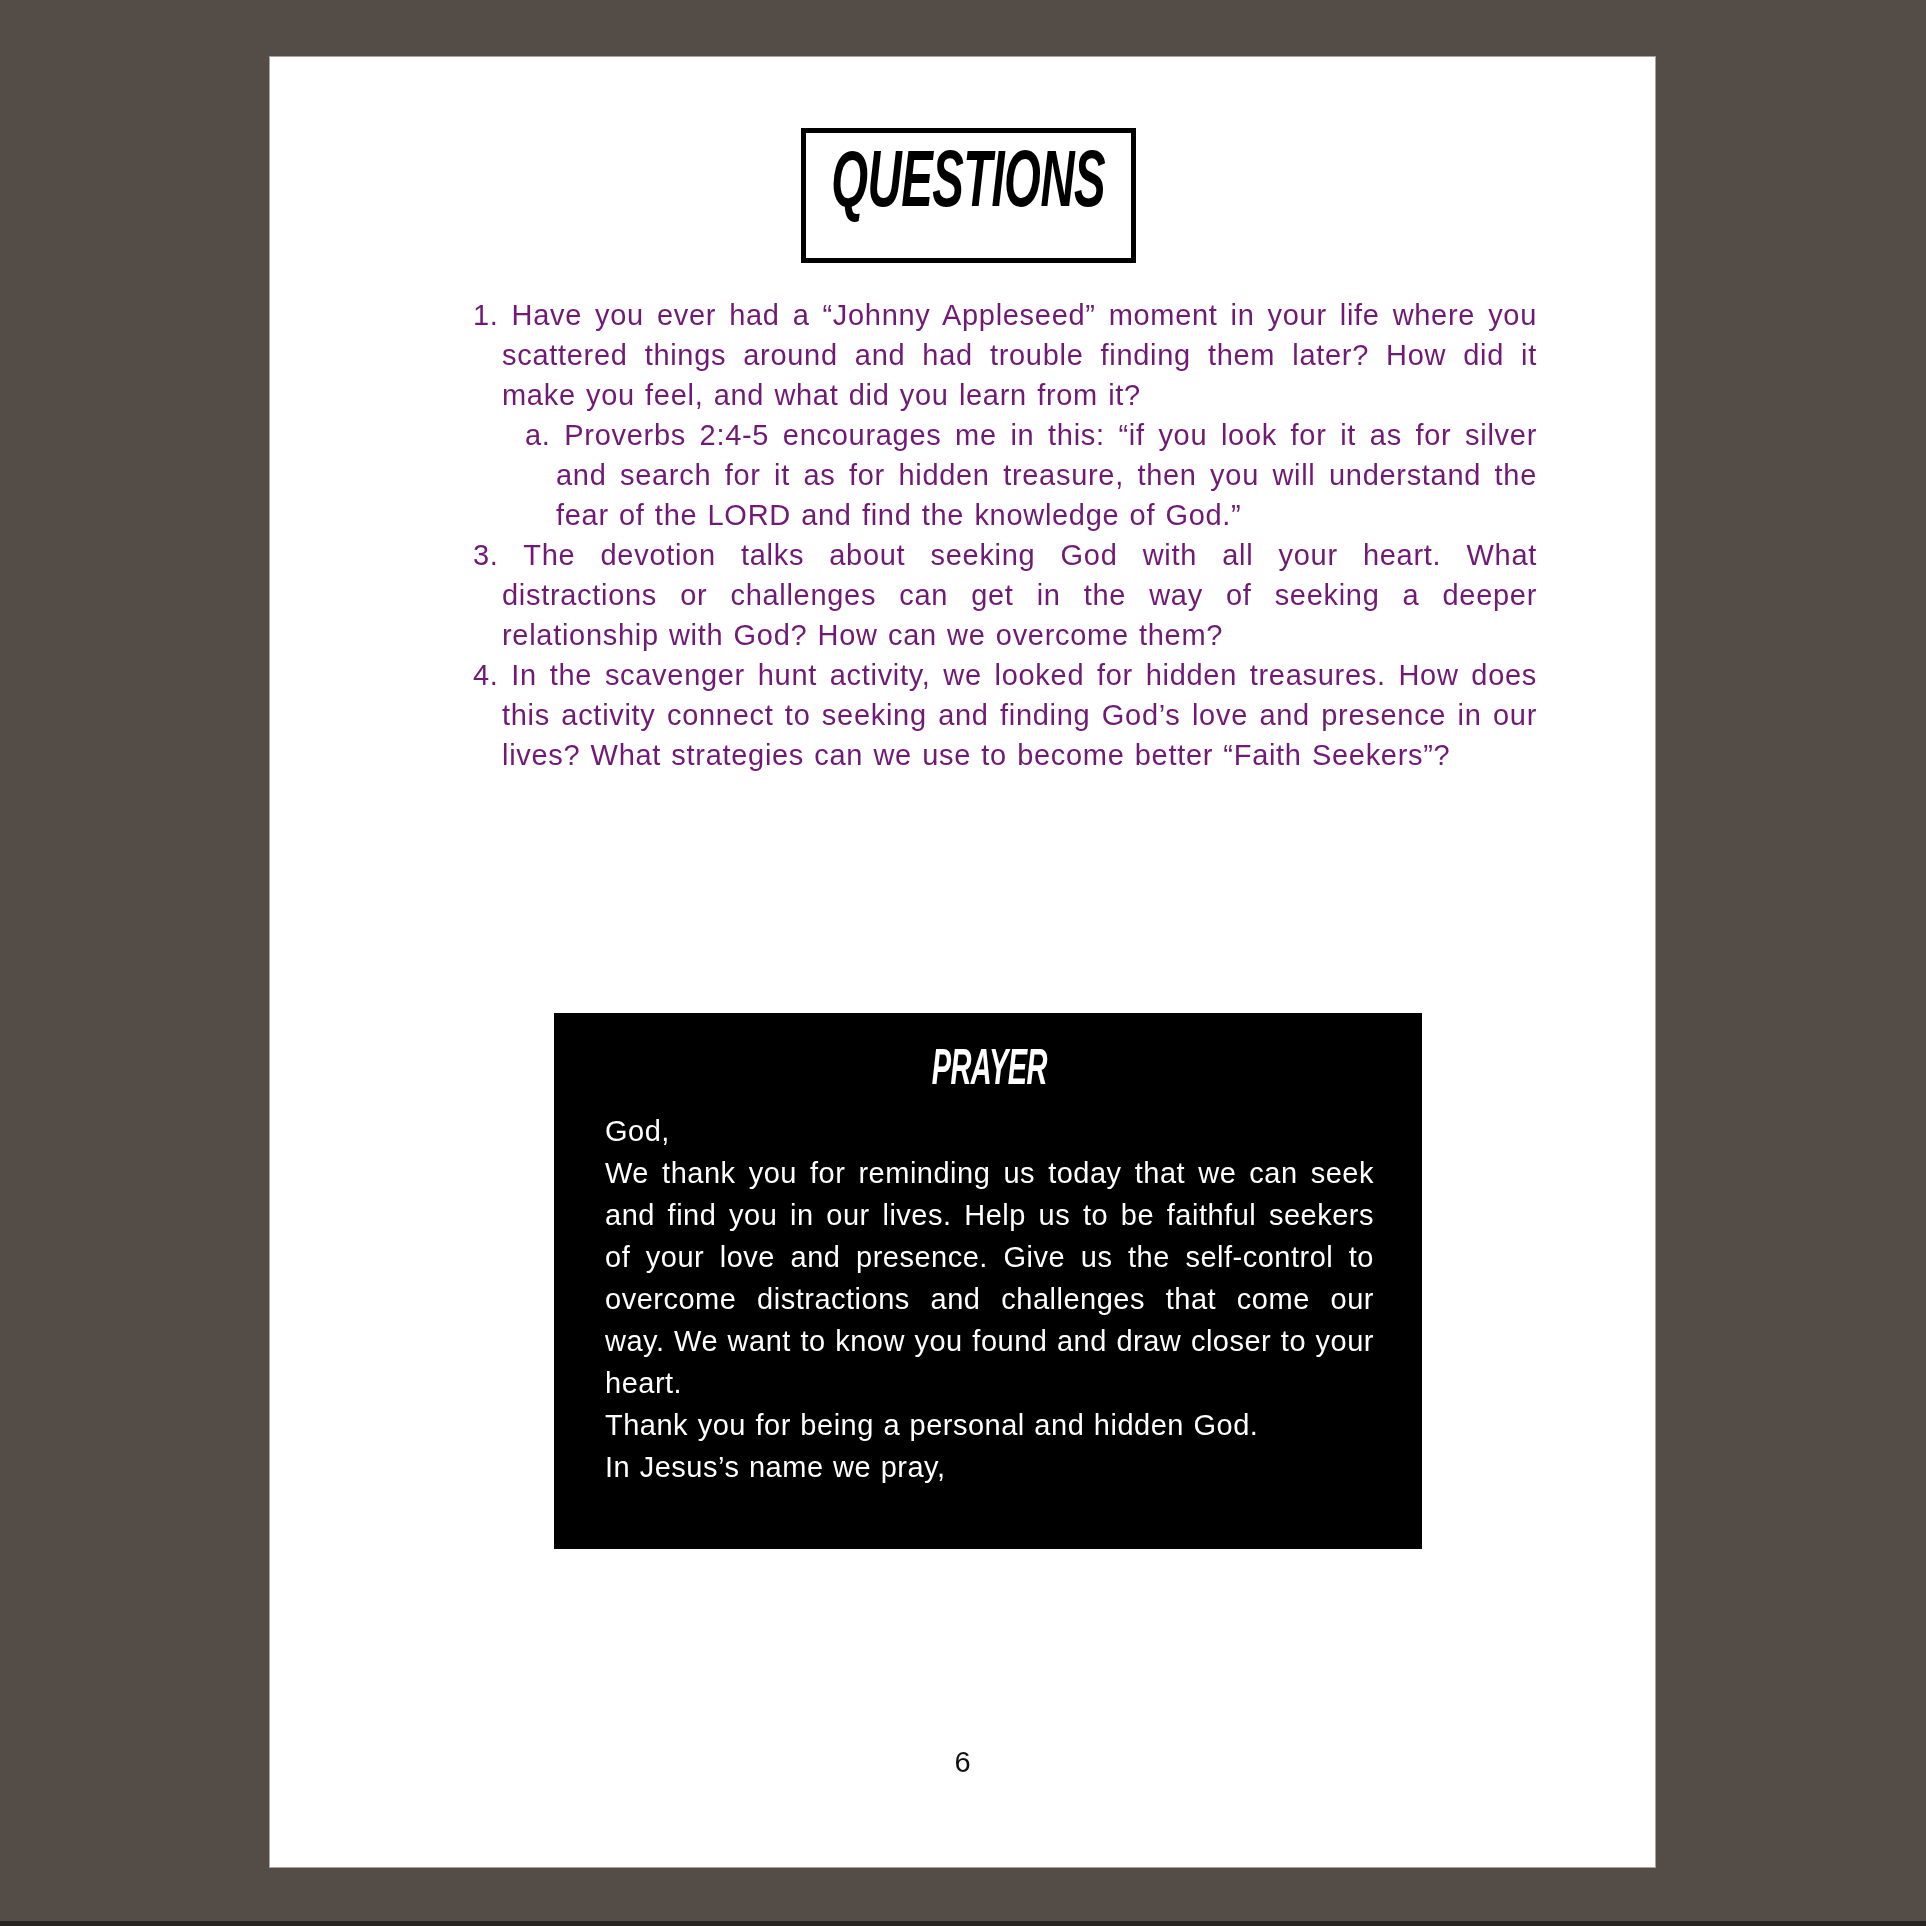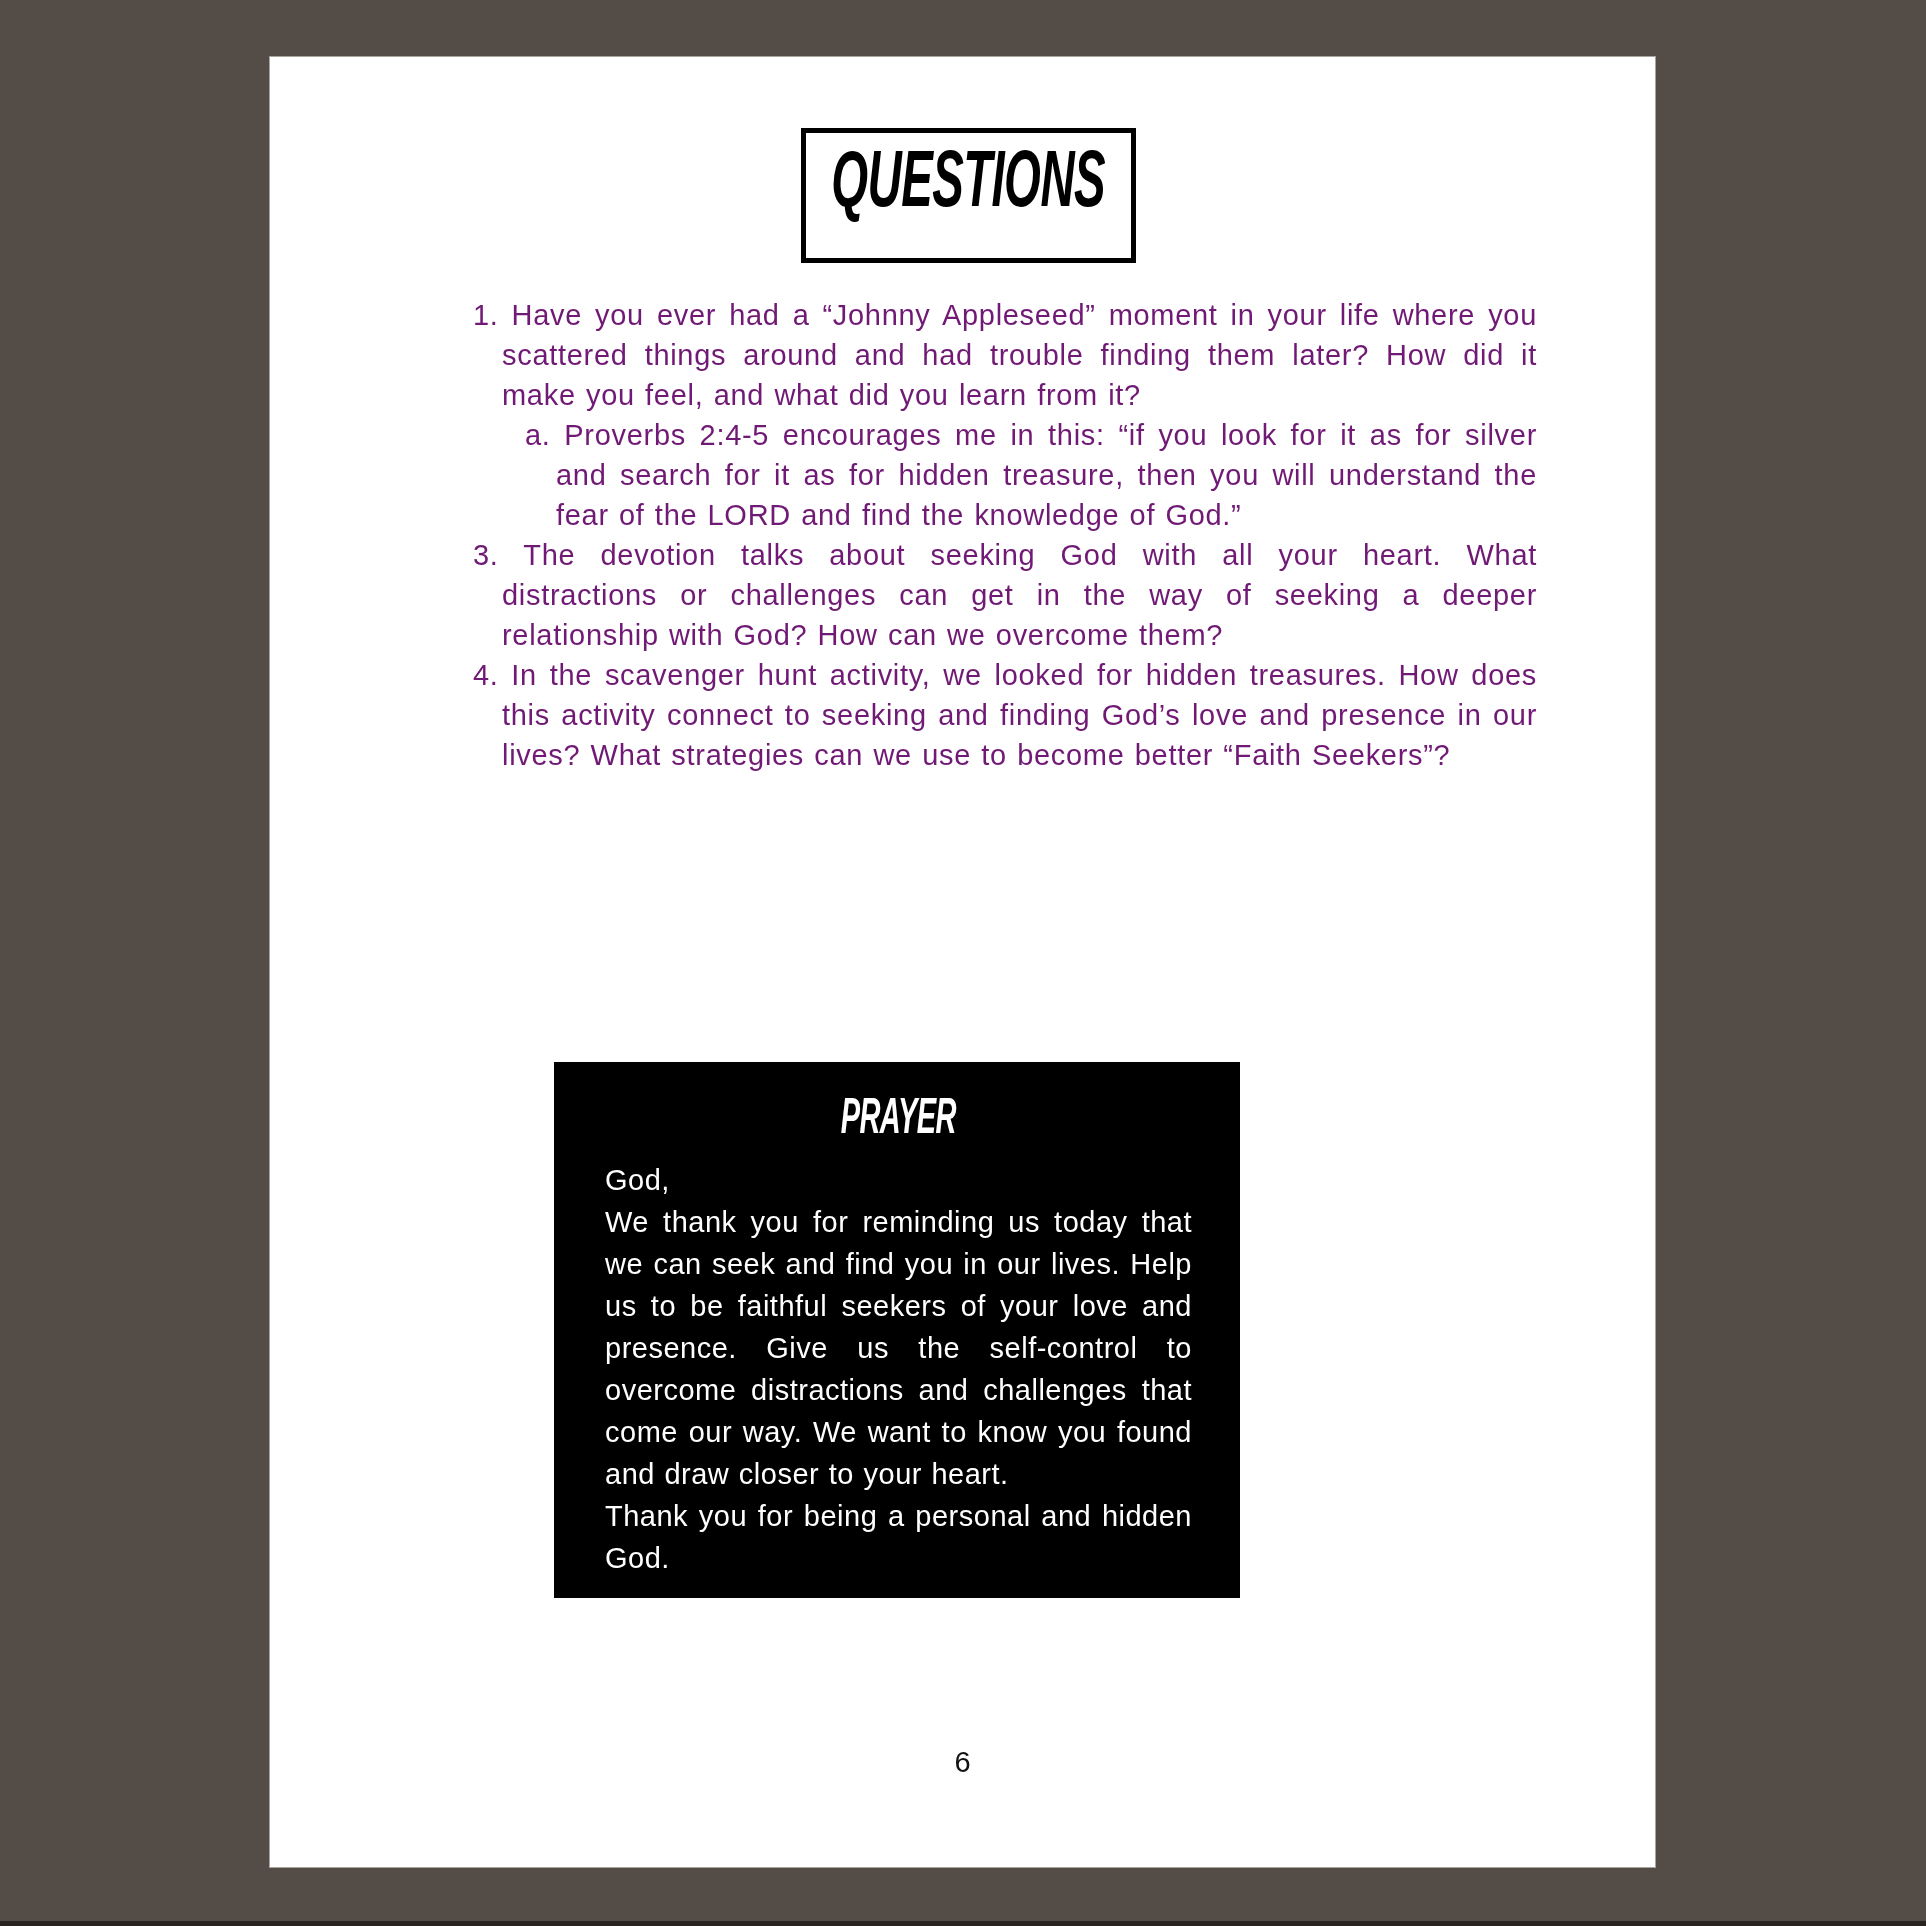--- a/index.html
+++ b/index.html
@@ -71,22 +71,22 @@
   .q-sub-item {
     text-align: justify;
     margin-left: 52px;
     padding-left: 31px;
     text-indent: -31px;
   }
   
   .prayer-box {
     position: absolute;
     left: 284px;
-    top: 1005px;
-    width: 686px;
+    top: 956px;
+    width: 868px;
     height: 536px;
     background: #000;
     box-sizing: border-box;
     padding: 26px 48px 0 51px;
   }
   .prayer-title {
     text-align: center;
     color: #ffffff;
     font-size: 50px;
     line-height: 57px;
@@ -153,20 +153,21 @@
   </div>
 
   <div class="prayer-box">
     <div class="prayer-title">
       <span class="comic-inner">PRAYER</span>
     </div>
     <div class="prayer-text">
       <p>God,</p>
       <p>We thank you for reminding us today that we can seek and find you in our lives. Help us to be faithful seekers of your love and presence. Give us the self-control to overcome distractions and challenges that come our way. We want to know you found and draw closer to your heart.</p>
       <p>Thank you for being a personal and hidden God.</p>
+      <p>In Jesus’s name we pray,</p>
     </div>
   </div>
 
   <div class="page-number">6</div>
 
 </div>
 
 <div class="bottom-strip"></div>
 
 

